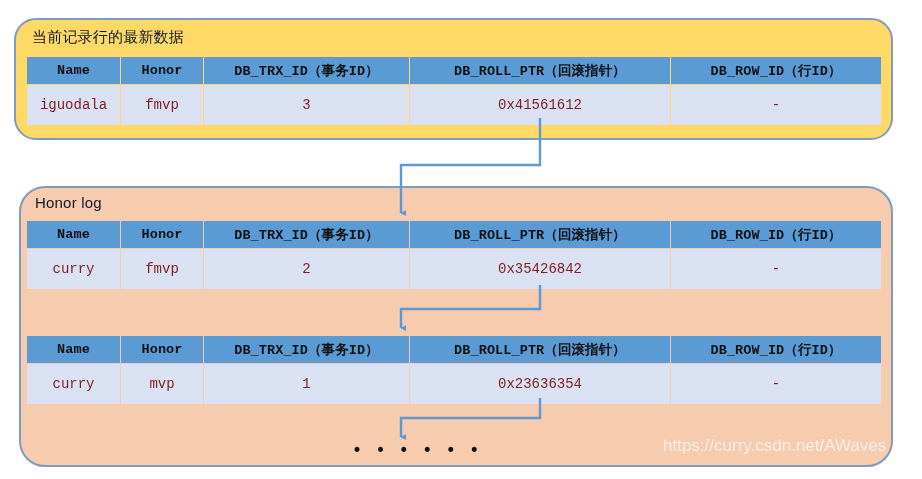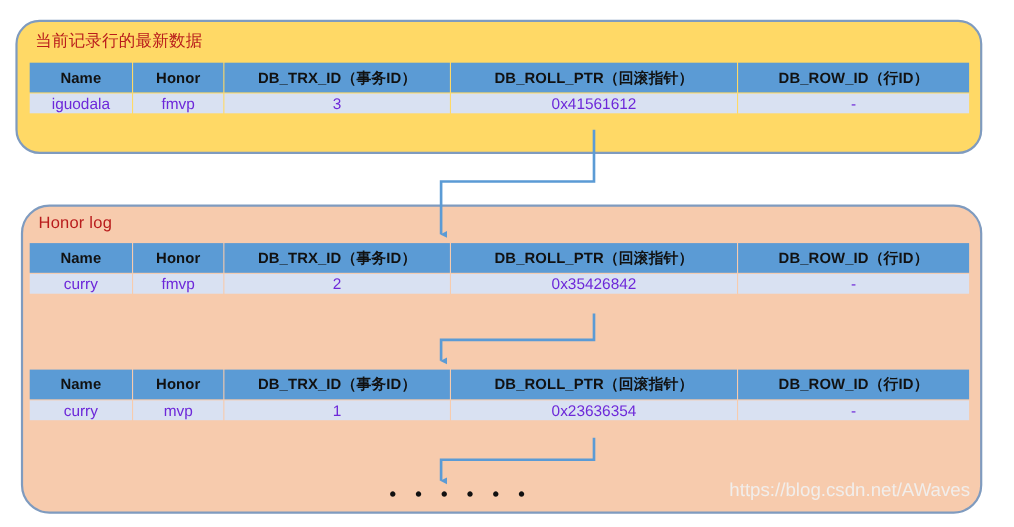--- a/index.html
+++ b/index.html
@@ -42,21 +42,21 @@
     width: 874px;
     height: 281px;
     background: #f7cbad;
     border: 2px solid #7f9bbf;
     border-radius: 26px;
   }
 
   .panel-caption {
     position: absolute;
     font-size: 15px;
-    color: #b91c1c;
+    color: #0f172a;
     white-space: nowrap;
     letter-spacing: 0.2px;
   }
   #current-caption { left: 16px; top: 8px; }
   #undo-caption    { left: 14px; top: 6px; font-size: 15px; }
 
   
   .rec-table {
     position: absolute;
     border-collapse: separate;
@@ -65,32 +65,33 @@
     background: transparent;
   }
   .rec-table th, .rec-table td {
     padding: 0;
     margin: 0;
     text-align: center;
     vertical-align: middle;
     font-size: 13.5px;
     white-space: nowrap;
     overflow: hidden;
+    font-family: Liberation Mono, monospace;
   }
   .rec-table th {
     background: #5b9bd5;
     color: #111111;
     font-weight: bold;
     height: 27px;
     letter-spacing: 0.1px;
   }
   .rec-table td {
     background: #d9e1f2;
-    color: #6d28d9;
-    height: 18px;
+    color: #7f1d1d;
+    height: 40px;
     font-weight: normal;
     font-size: 14px;
   }
 
   
   .col-name  { width: 93px; }
   .col-honor { width: 82px; }
   .col-trx   { width: 205px; }
   .col-roll  { width: 260px; }
   .col-row   { width: 210px; }
@@ -248,15 +249,15 @@
 
     <path d="M540,118 L540,165 L401,165 L401,213" fill="none" stroke="#5b9bd5" stroke-width="2.4" marker-end="url(#arrowhead)"></path>
 
     <path d="M540,285 L540,309 L401,309 L401,328" fill="none" stroke="#5b9bd5" stroke-width="2.4" marker-end="url(#arrowhead)"></path>
 
     <path d="M540,398 L540,418 L401,418 L401,437" fill="none" stroke="#5b9bd5" stroke-width="2.4" marker-end="url(#arrowhead)"></path>
   </svg>
 
   <div id="ellipsis">• • • • • •</div>
 
-  <div class="watermark" id="watermark-url">https://blog.csdn.net/AWaves</div>
+  <div class="watermark" id="watermark-url">https://curry.csdn.net/AWaves</div>
 
 </div>
 
 </body></html>

